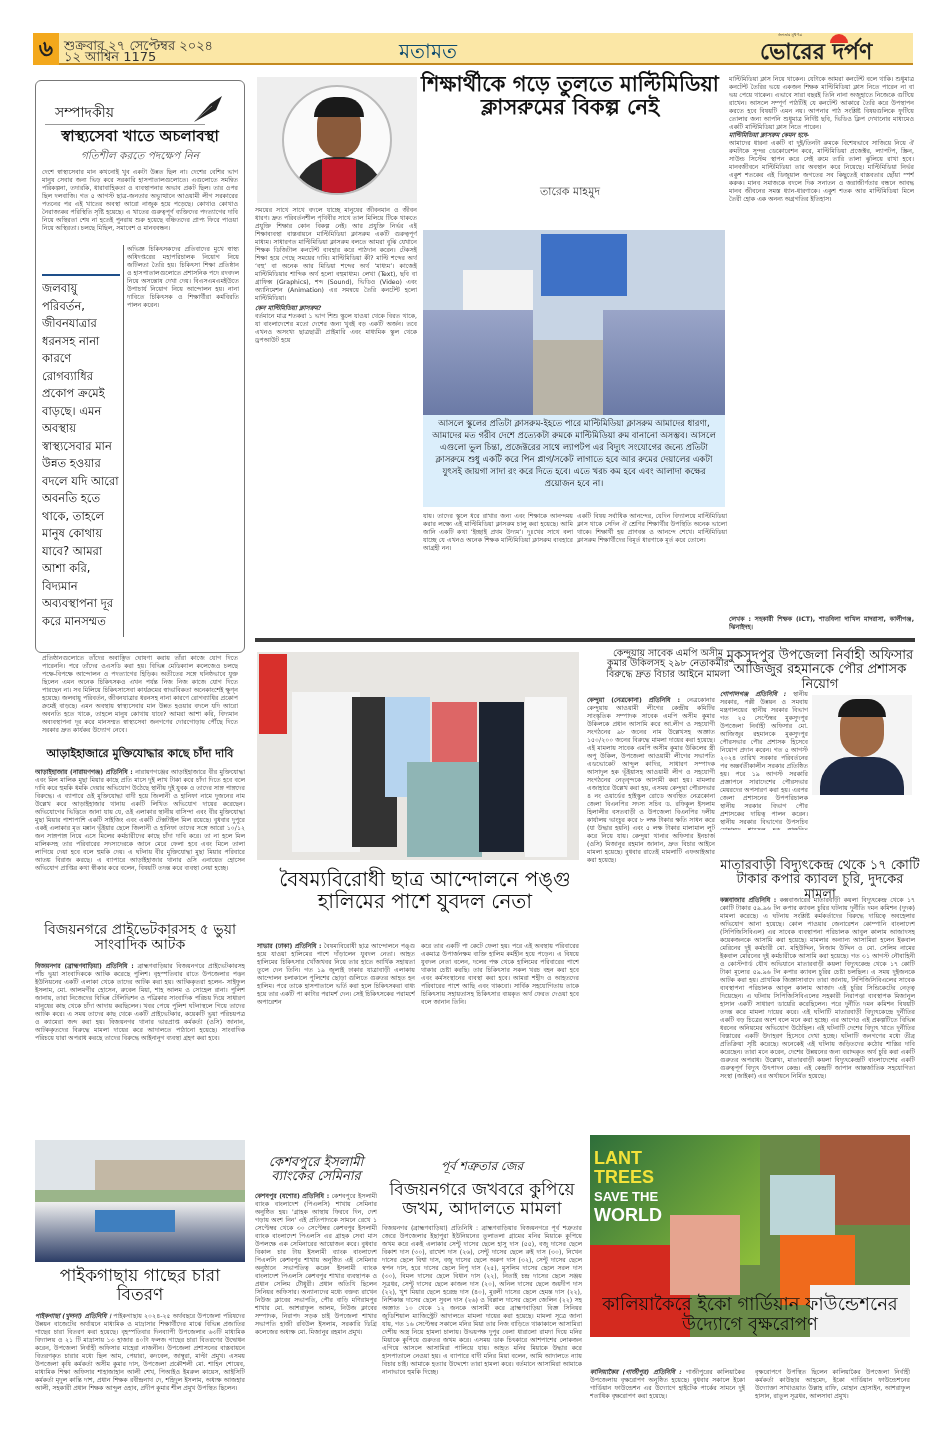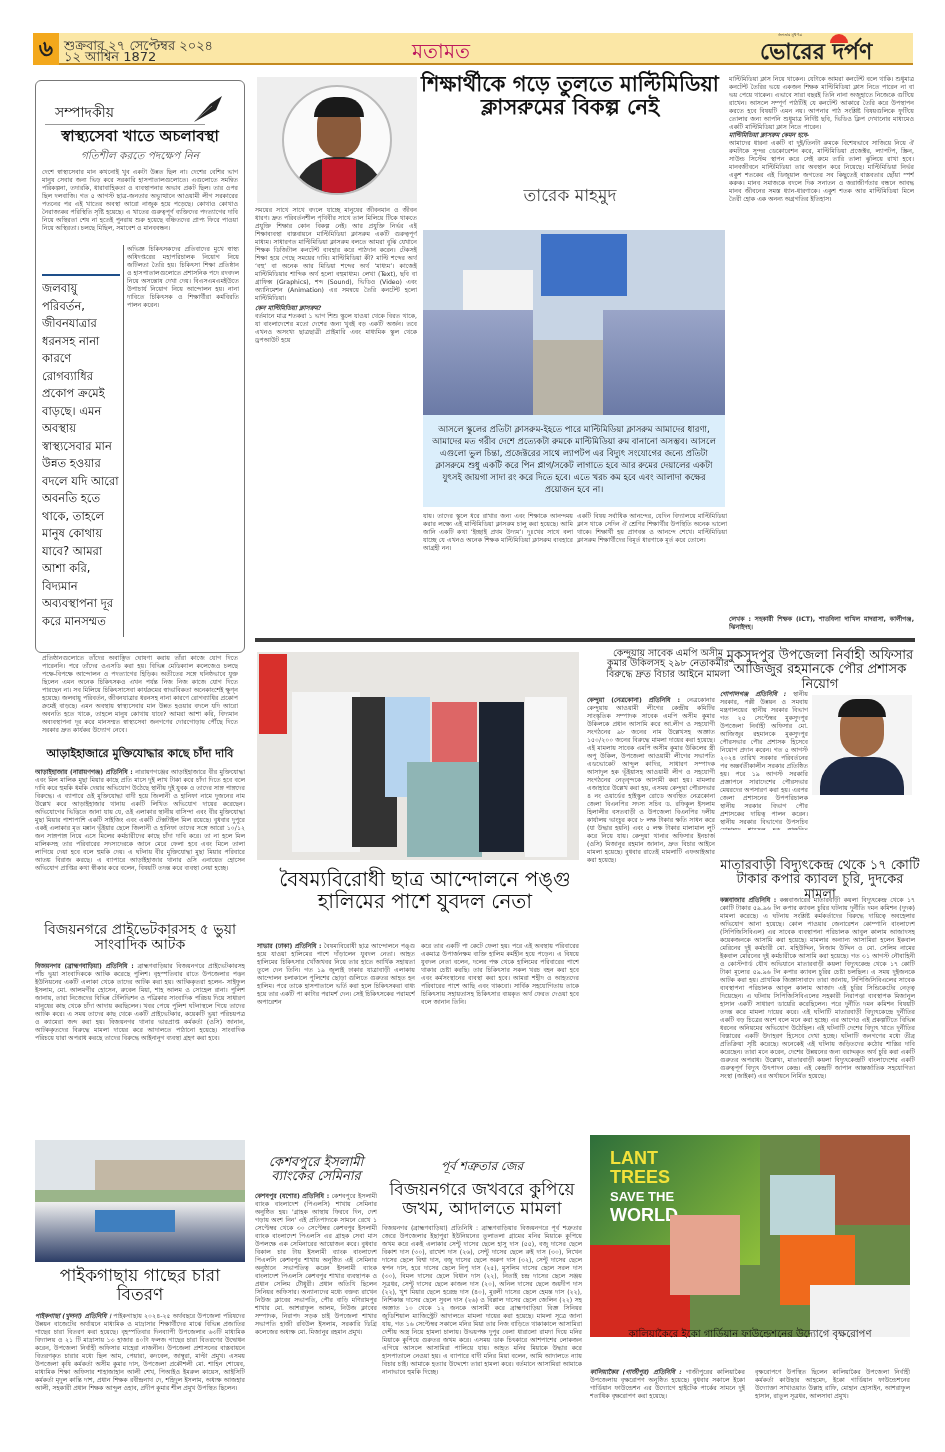--- a/index.html
+++ b/index.html
@@ -2,42 +2,42 @@
 <html><head>
 <meta charset="utf-8">
 <style>
 *{box-sizing:border-box;margin:0;padding:0}
 html,body{width:945px;height:1452px;background:#fff;overflow:hidden}
 body{position:relative;font-family:"DejaVu Sans",sans-serif;color:#222}
 .abs{position:absolute}
 .hdr{left:33px;top:33px;width:880px;height:32px;background:#fbe7a6;border-bottom:2px solid #c48a1f}
 .pgnum{left:33px;top:33px;width:26px;height:32px;background:#f3a81c;color:#222;font-size:22px;font-weight:bold;text-align:center;line-height:32px}
 .date{left:64px;top:40px;font-size:13px;line-height:11px;color:#333}
-.section{left:412px;top:36px;font-size:20px;font-family:Liberation Mono, monospace;color:#be185d}
+.section{left:399px;top:36px;font-size:20px;font-family:Liberation Mono, monospace;color:#0c4a6e}
 .logo{left:760px;top:34px;font-size:22px;font-family:"DejaVu Serif",serif;font-weight:bold;color:#222}
 .logo small{position:absolute;left:18px;top:-2px;font-size:4px;font-weight:normal}
 .sun{left:830px;top:34px;width:18px;height:9px;background:#e8382a;border-radius:9px 9px 0 0}
 .body{font-size:6.2px;line-height:8px;color:#333;text-align:justify;overflow:hidden}
 .body p{margin-bottom:0}
 .hl{font-family:"DejaVu Serif",serif;font-weight:bold;color:#111;text-align:center;line-height:1.1}
 .photo{overflow:hidden}
 .edbox{left:35px;top:80px;width:210px;height:573px;border:1px solid #777;border-radius:6px}
 .rule{background:#1e4f8a}
-.caption{background:#dbeefb;font-size:8.5px;line-height:12px;color:#111;text-align:center;padding:8px 4px}
+.caption{background:#dbeefb;font-size:8.5px;line-height:12px;color:#111;text-align:center;padding:2px 4px}
 .pullq{font-size:11.5px;line-height:17.5px;color:#111}
 .sep{background:#3a3a3a}
 </style>
 </head>
 <body>
 
 <div class="abs hdr"></div>
 <div class="abs pgnum">৬</div>
 <div class="abs date">
   <div>শুক্রবার ২৭ সেপ্টেম্বর ২০২৪</div>
-  <div>১২ আশ্বিন 1872</div>
+  <div>১২ আশ্বিন 1175</div>
 </div>
 <div class="abs section">মতামত</div>
 <div class="abs sun"></div>
 <div class="abs logo"><small>জনতার মুখপত্র</small><span>ভোরের দর্পণ</span></div>
 
 <div class="abs edbox"></div>
 <div class="abs hl" style="left:55px;top:105px;font-size:14px;font-weight:normal">সম্পাদকীয়</div>
 <div class="abs" style="left:45px;top:124px;width:160px;height:1px;background:#999"></div>
 <svg class="abs" style="left:190px;top:92px" width="36" height="32">
     <polygon points="4,30 20,12 32,4 26,18" fill="#222"></polygon>
@@ -54,21 +54,21 @@
 
 <div class="abs photo" style="left:257px;top:77px;width:160px;height:126px;background:#eee">
   <div style="position:absolute;left:25px;top:8px;width:110px;height:110px;border-radius:50%;border:2px solid #bbb;background:#fafafa;overflow:hidden">
     <div style="position:absolute;left:33px;top:15px;width:44px;height:56px;border-radius:22px;background:#8a5a3b"></div>
     <div style="position:absolute;left:30px;top:10px;width:50px;height:20px;border-radius:25px 25px 0 0;background:#1a1a1a"></div>
     <div style="position:absolute;left:10px;top:70px;width:90px;height:50px;border-radius:40px 40px 0 0;background:#2a2a2a"></div>
     <div style="position:absolute;left:38px;top:72px;width:34px;height:40px;background:#c01a2a"></div>
   </div>
 </div>
 <div class="abs hl" style="left:420px;top:72px;width:300px;font-size:21px">শিক্ষার্থীকে গড়ে তুলতে মাল্টিমিডিয়া ক্লাসরুমের বিকল্প নেই</div>
-<div class="abs hl" style="left:420px;top:186px;width:300px;font-size:17px;font-weight:normal;color:#444">তারেক মাহমুদ</div>
+<div class="abs hl" style="left:420px;top:186px;width:300px;font-size:11px;font-weight:normal;color:#444">তারেক মাহমুদ</div>
 <div class="abs body" style="left:255px;top:206px;width:162px;height:374px">
   <p>সময়ের সাথে সাথে বদলে যাচ্ছে মানুষের জীবনমান ও জীবন ধারণ। দ্রুত পরিবর্তনশীল পৃথিবীর সাথে তাল মিলিয়ে টিকে থাকতে প্রযুক্তি শিক্ষার কোন বিকল্প নেই। আর প্রযুক্তি নির্ভর এই শিক্ষাব্যবস্থা বাস্তবায়নে মাল্টিমিডিয়া ক্লাসরুম একটি গুরুত্বপূর্ণ মাধ্যম। সাধারণত মাল্টিমিডিয়া ক্লাসরুম বলতে আমরা বুঝি যেখানে শিক্ষক ডিজিটাল কনটেন্ট ব্যবহার করে পাঠদান করেন। টেকসই শিক্ষা হয়ে গেছে সময়ের দাবি। মাল্টিমিডিয়া কী? মাল্টি শব্দের অর্থ ‘বহু’ বা অনেক আর মিডিয়া শব্দের অর্থ ‘মাধ্যম’। কাজেই মাল্টিমিডিয়ার শাব্দিক অর্থ হলো বহুমাধ্যম। লেখা (Text), ছবি বা গ্রাফিক্স (Graphics), শব্দ (Sound), ভিডিও (Video) এবং অ্যানিমেশন (Animation) এর সমন্বয়ে তৈরি কনটেন্ট হলো মাল্টিমিডিয়া।</p>
   <p style="font-weight:bold;font-style:italic;margin-top:2px">কেন মাল্টিমিডিয়া ক্লাসরুম?</p>
   <p>বর্তমানে মাত্র শতকরা ১ ভাগ শিশু স্কুলে যাওয়া থেকে বিরত থাকে, যা বাংলাদেশের মতো দেশের জন্য খুবই বড় একটি অর্জন। তবে এখনও অসংখ্য ছাত্রছাত্রী প্রাইমারি এবং মাধ্যমিক স্কুল থেকে ড্রপআউট হয়ে</p>
 </div>
 <div class="abs photo" style="left:423px;top:230px;width:302px;height:185px;background:#c7d4e4">
   <div style="position:absolute;left:118px;top:4px;width:86px;height:62px;background:#3e71c6"></div>
   <div style="position:absolute;left:40px;top:40px;width:70px;height:40px;background:#f3f3f3"></div>
   <div style="position:absolute;left:0;top:80px;width:110px;height:105px;background:linear-gradient(180deg,#9aa5c8,#6b7aa6)"></div>
   <div style="position:absolute;left:180px;top:80px;width:122px;height:105px;background:linear-gradient(180deg,#9aa5c8,#6b7aa6)"></div>
@@ -130,28 +130,28 @@
 
 <div class="abs hl" style="left:255px;top:1155px;width:122px;font-size:13px;font-weight:normal;font-style:italic">কেশবপুরে ইসলামী ব্যাংকের সেমিনার</div>
 <div class="abs body" style="left:255px;top:1192px;width:122px;height:252px"><b>কেশবপুর (যশোর) প্রতিনিধি :</b> <span>কেশবপুরে ইসলামী ব্যাংক বাংলাদেশ (পিএলসি) শাখায় সেমিনার অনুষ্ঠিত হয়। 'গ্রাহক আস্থায় ফিরবে দিন, দেশ গড়ায় অংশ নিন' এই প্রতিপাদ্যকে সামনে রেখে ১ সেপ্টেম্বর থেকে ৩০ সেপ্টেম্বর কেশবপুর ইসলামী ব্যাংক বাংলাদেশ পিএলসি এর গ্রাহক সেবা মাস উপলক্ষে এক সেমিনারের আয়োজন করে। বুধবার বিকাল চার টায় ইসলামী ব্যাংক বাংলাদেশ পিএলসি কেশবপুর শাখায় অনুষ্ঠিত এই সেমিনার অনুষ্ঠানে সভাপতিত্ব করেন ইসলামী ব্যাংক বাংলাদেশ পিএলসি কেশবপুর শাখার ব্যবস্থাপক ও প্রধান সেলিম টৌধুরী। প্রধান অতিথি ছিলেন সিনিয়র অফিসার। অন্যান্যদের মধ্যে বক্তব্য রাখেন নিউজ ক্লাবের সভাপতি, পৌর বাড়ি মণিরামপুর শাখার মো. আশরাফুল আলম, নিউজ ক্লাবের সম্পাদক, নিরাপদ সড়ক চাই উপজেলা শাখার সভাপতি হাজী রবিউল ইসলাম, সরকারি ডিগ্রি কলেজের অধ্যক্ষ মো. মিজানুর রহমান প্রমুখ।</span></div>
 
 <div class="abs hl" style="left:382px;top:1160px;width:200px;font-size:12px;font-weight:normal;font-style:italic">পূর্ব শত্রুতার জের</div>
 <div class="abs hl" style="left:382px;top:1180px;width:200px;font-size:17px;font-weight:normal">বিজয়নগরে জখবরে কুপিয়ে জখম, আদালতে মামলা</div>
 <div class="abs body" style="left:382px;top:1224px;width:200px;height:222px"><span>বিজয়নগর (ব্রাহ্মণবাড়িয়া) প্রতিনিধি :</span> <span>ব্রাহ্মণবাড়িয়ার বিজয়নগরে পূর্ব শত্রুতার জেরে উপজেলার ইছাপুরা ইউনিয়নের তুলাতলা গ্রামের মনির মিয়াকে কুপিয়ে জখম করে একই এলাকার সেন্টু দাসের ছেলে হাসু দাস (৫৫), বজু দাসের ছেলে বিকাশ দাস (৩০), রাখেশ দাস (২৬), সেন্টু দাসের ছেলে রুই দাস (৩০), নিখেন দাসের ছেলে বিশ্বা দাস, বজু দাসের ছেলে অরুণ দাস (৩২), সেন্টু দাসের ছেলে স্বপন দাস, হরে দাসের ছেলে নিপু দাস (২৫), মুসলিম দাসের ছেলে সরল দাস (৩০), বিমল দাসের ছেলে বিধান দাস (২২), নিতাই চন্দ্র দাসের ছেলে সঞ্জয় সূত্রধর, সেন্টু দাসের ছেলে কাজল দাস (২০), অনিল দাসের ছেলে জয়দীপ দাস (২২), খুশ মিয়ার ছেলে হরেন্দ্র দাস (৪০), মুরলী দাসের ছেলে হেমন্ত দাস (২২), নিশিকান্ত দাসের ছেলে সুবল দাস (২৬) ও বিল্লাল দাসের ছেলে জেলিন (২২) সহ অজ্ঞাত ১০ থেকে ১২ জনকে আসামী করে ব্রাহ্মণবাড়িয়া বিজ্ঞ সিনিয়র জুডিশিয়াল ম্যাজিস্ট্রেট আদালতে মামলা দায়ের করা হয়েছে। মামলা সূত্রে জানা যায়, গত ১৬ সেপ্টেম্বর সকালে মনির মিয়া তার নিজ বাড়িতে থাকাকালে আসামিরা দেশীয় অস্ত্র নিয়ে হামলা চালায়। উভয়পক্ষ দুপুর বেলা ধারালো রামদা দিয়ে মনির মিয়াকে কুপিয়ে গুরুতর জখম করে। এসময় ডাক চিৎকারে আশপাশের লোকজন এগিয়ে আসলে আসামিরা পালিয়ে যায়। আহত মনির মিয়াকে উদ্ধার করে হাসপাতালে নেওয়া হয়। এ ব্যাপারে বাদী মনির মিয়া বলেন, আমি আদালতে ন্যায় বিচার চাই। আমাকে হত্যার উদ্দেশ্যে তারা হামলা করে। বর্তমানে আসামিরা আমাকে নানাভাবে হুমকি দিচ্ছে।</span></div>
 
 <div class="abs photo" style="left:590px;top:1135px;width:320px;height:202px;background:#6a8a48">
   <div style="position:absolute;left:0;top:0;width:170px;height:130px;background:linear-gradient(135deg,#2e6e3a,#8fbf3a)"></div>
-  <div style="position:absolute;left:20px;top:14px;font-family:'Liberation Sans',sans-serif;font-weight:bold;font-size:18px;line-height:19px;color:#f3e23a">
+  <div style="position:absolute;left:4px;top:14px;font-family:'Liberation Sans',sans-serif;font-weight:bold;font-size:18px;line-height:19px;color:#f3e23a">
     <div>LANT</div>
     <div>TREES</div>
     <div style="color:#fff;font-size:13px">SAVE THE</div>
     <div style="color:#fff">WORLD</div>
   </div>
   <div style="position:absolute;left:230px;top:0;width:90px;height:90px;background:#a45a3c"></div>
   <div style="position:absolute;left:0;top:110px;width:100px;height:92px;background:#d42a1f"></div>
   <div style="position:absolute;left:80px;top:80px;width:70px;height:80px;background:#e6a48f"></div>
   <div style="position:absolute;left:180px;top:40px;width:65px;height:60px;background:#bcd6d8"></div>
   <div style="position:absolute;left:190px;top:100px;width:75px;height:70px;background:#f06a1c"></div>
   <div style="position:absolute;left:220px;top:150px;width:100px;height:52px;background:#f2f2f2"></div>
 </div>
-<div class="abs hl" style="left:590px;top:1328px;width:320px;font-size:10px;font-weight:normal">কালিয়াকৈরে ইকো গার্ডিয়ান ফাউন্ডেশনের উদ্যোগে বৃক্ষরোপণ</div>
+<div class="abs hl" style="left:590px;top:1294px;width:320px;font-size:18px;font-weight:normal">কালিয়াকৈরে ইকো গার্ডিয়ান ফাউন্ডেশনের উদ্যোগে বৃক্ষরোপণ</div>
 <div class="abs body" style="left:590px;top:1368px;width:155px;height:60px"><b style="font-style:italic">কালিয়াকৈর (গাজীপুর) প্রতিনিধি :</b> <span>গাজীপুরের কালিয়াকৈর উপজেলায় বৃক্ষরোপণ অনুষ্ঠিত হয়েছে। বুধবার সকালে ইকো গার্ডিয়ান ফাউন্ডেশন এর উদ্যোগে হাইটেক পার্কের সামনে দুই শতাধিক বৃক্ষরোপণ করা হয়েছে।</span></div>
 <div class="abs body" style="left:755px;top:1368px;width:155px;height:60px">বৃক্ষরোপণে উপস্থিত ছিলেন কালিয়াকৈর উপজেলা নির্বাহী কর্মকর্তা কাউছার আহমেদ, ইকো গার্ডিয়ান ফাউন্ডেশনের উদ্যোক্তা সাখাওয়াত উল্লাহ রাফি, মোহান হোসাইন, আশরাফুল হাসান, রাতুল সূত্রধর, আলসাবা প্রমুখ।</div>
 
 </body></html>

